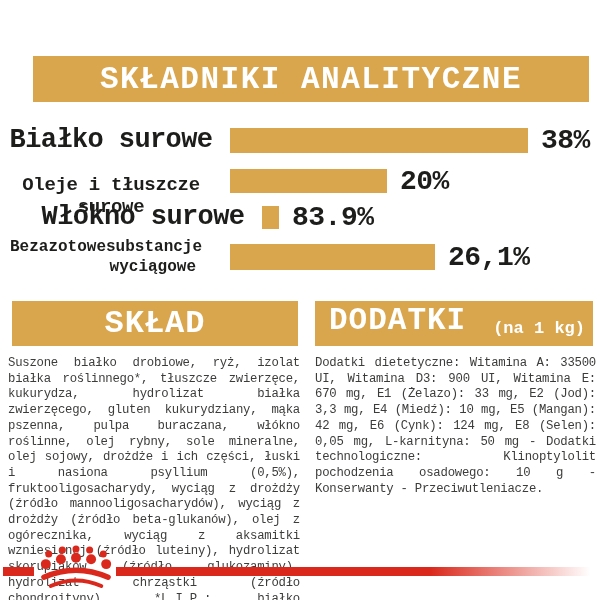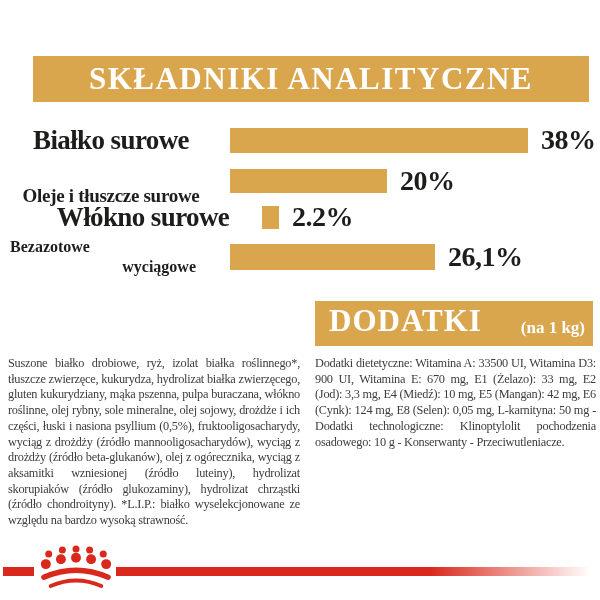--- a/index.html
+++ b/index.html
@@ -1,18 +1,18 @@
 <!DOCTYPE html>
 <html><head>
 <meta charset="utf-8">
 <style>
   html,body{margin:0;padding:0;background:#ffffff;}
   .page{
     position:relative;width:600px;height:600px;background:#ffffff;overflow:hidden;
-    font-family:Liberation Serif, serif;
+    font-family:Liberation Mono, monospace;
   }
   
   .banner{background:#D9A64D;color:#ffffff;}
   .title-banner{
     position:absolute;left:33px;top:56px;width:556px;height:46px;
     display:flex;align-items:center;justify-content:center;
     font-size:31px;font-weight:800;letter-spacing:1.5px;
   }
   .sklad-banner{
     position:absolute;left:12px;top:301px;width:286px;height:45px;
@@ -74,36 +74,40 @@
 
     <div class="chart-row" style="top:161px;height:40px;">
       <div class="row-label lbl-md">Oleje i tłuszcze surowe</div>
       <div class="bar" style="height: 24px; width: 157px; background: rgb(217, 166, 77);"></div>
       <div class="row-value">20%</div>
     </div>
 
     <div class="chart-row" style="top:197px;height:40px;margin-left:32px;">
       <div class="row-label lbl-lg">Włókno surowe</div>
       <div class="bar" style="height: 23px; width: 17px; background: rgb(217, 166, 77);"></div>
-      <div class="row-value">2.2%</div>
+      <div class="row-value">83.9%</div>
     </div>
 
     <div class="chart-row" style="top:233px;height:48px;">
       <div class="row-label4">
         <div class="l1">
           <span>Bezazotowe</span>
+          <span>substancje</span>
         </div>
         <div class="l2">wyciągowe</div>
       </div>
       <div class="bar" style="height: 26px; width: 205px; background: rgb(217, 166, 77);"></div>
       <div class="row-value">26,1%</div>
     </div>
 
   </div>
 
+  <div class="banner sklad-banner">
+    <span>SKŁAD</span>
+  </div>
   <div class="body-text sklad-body">Suszone białko drobiowe, ryż, izolat białka roślinnego*, tłuszcze zwierzęce, kukurydza, hydrolizat białka zwierzęcego, gluten kukurydziany, mąka pszenna, pulpa buraczana, włókno roślinne, olej rybny, sole mineralne, olej sojowy, drożdże i ich części, łuski i nasiona psyllium (0,5%), fruktooligosacharydy, wyciąg z drożdży (źródło mannooligosacharydów), wyciąg z drożdży (źródło beta-glukanów), olej z ogórecznika, wyciąg z aksamitki wzniesionej (źródło luteiny), hydrolizat skorupiaków (źródło glukozaminy), hydrolizat chrząstki (źródło chondroityny). *L.I.P.: białko wyselekcjonowane ze względu na bardzo wysoką strawność.</div>
 
   <div class="banner dodatki-banner">
     <span class="hdr">DODATKI</span>
     <span class="sub">(na 1 kg)</span>
   </div>
   <div class="body-text dodatki-body">Dodatki dietetyczne: Witamina A: 33500 UI, Witamina D3: 900 UI, Witamina E: 670 mg, E1 (Żelazo): 33 mg, E2 (Jod): 3,3 mg, E4 (Miedź): 10 mg, E5 (Mangan): 42 mg, E6 (Cynk): 124 mg, E8 (Selen): 0,05 mg, L-karnityna: 50 mg - Dodatki technologiczne: Klinoptylolit pochodzenia osadowego: 10 g - Konserwanty - Przeciwutleniacze.</div>
 
   <div class="red-bar red-bar-left"></div>
   <svg class="crown" viewBox="0 0 76 47" aria-hidden="true">

